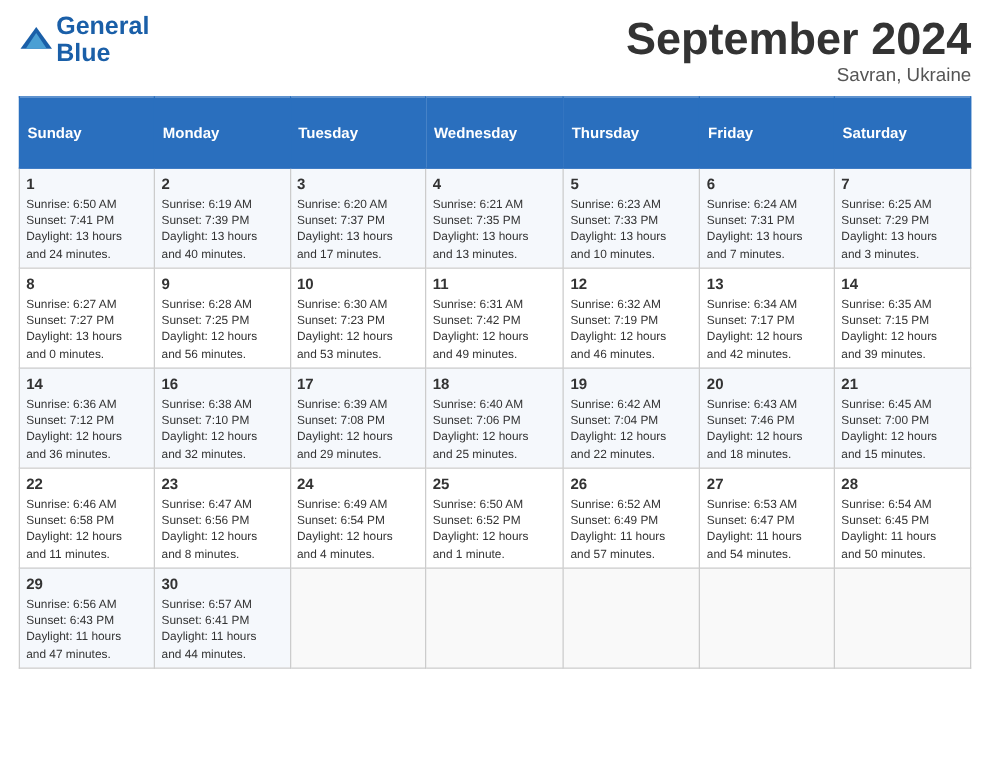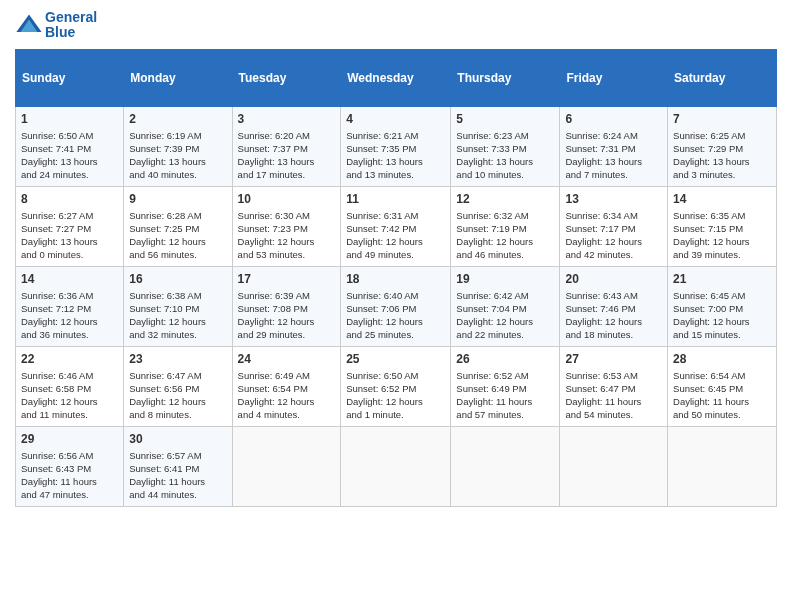--- a/index.html
+++ b/index.html
@@ -20,21 +20,21 @@
       display: flex;
       justify-content: space-between;
       align-items: flex-start;
       margin-bottom: 8px;
     }
     .logo {
       display: flex;
       align-items: center;
     }
     .logo-text {
-      font-size: 14px;
+      font-size: 20px;
       font-weight: bold;
       color: #333;
       line-height: 1.1;
     }
     .logo-text span {
       color: #1a5fa8;
     }
     .logo-icon {
       width: 28px;
       height: 28px;
@@ -102,20 +102,22 @@
       <svg class="logo-icon" viewBox="0 0 40 40">
         <polygon points="20,5 38,30 2,30" fill="#1a5fa8"></polygon>
         <polygon points="20,12 32,30 8,30" fill="#4a9fd4"></polygon>
       </svg>
       <div class="logo-text">
         <div><span>General</span></div>
         <div style="color:#1a5fa8;">Blue</div>
       </div>
     </div>
     <div class="title-block">
+      <div class="month-title">September 2024</div>
+      <div class="subtitle">Savran, Ukraine</div>
     </div>
   </div>
 
   <table class="calendar">
     <thead>
       <tr>
       <th>Sunday</th>
           <th>Monday</th>
           <th>Tuesday</th>
           <th>Wednesday</th>

